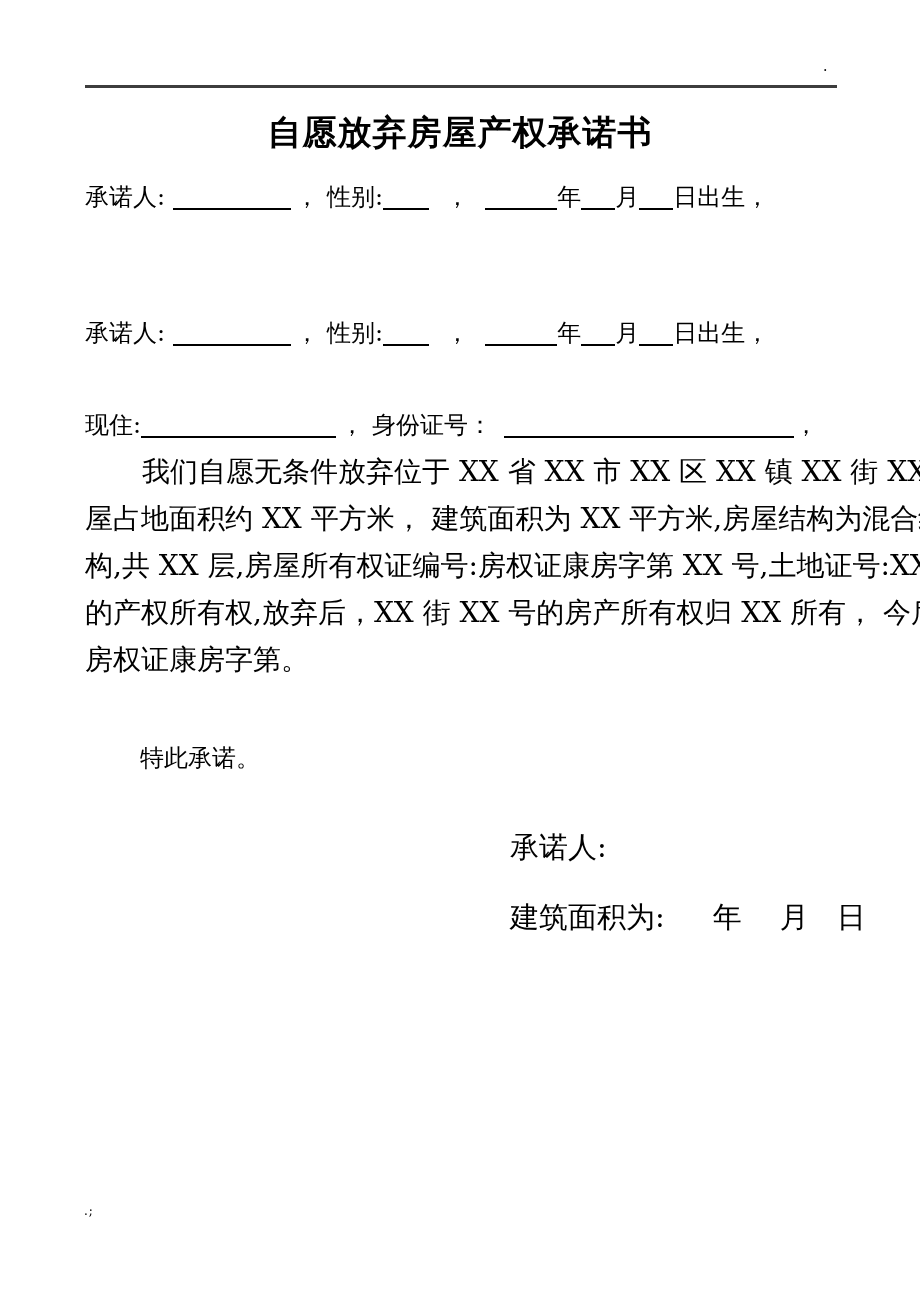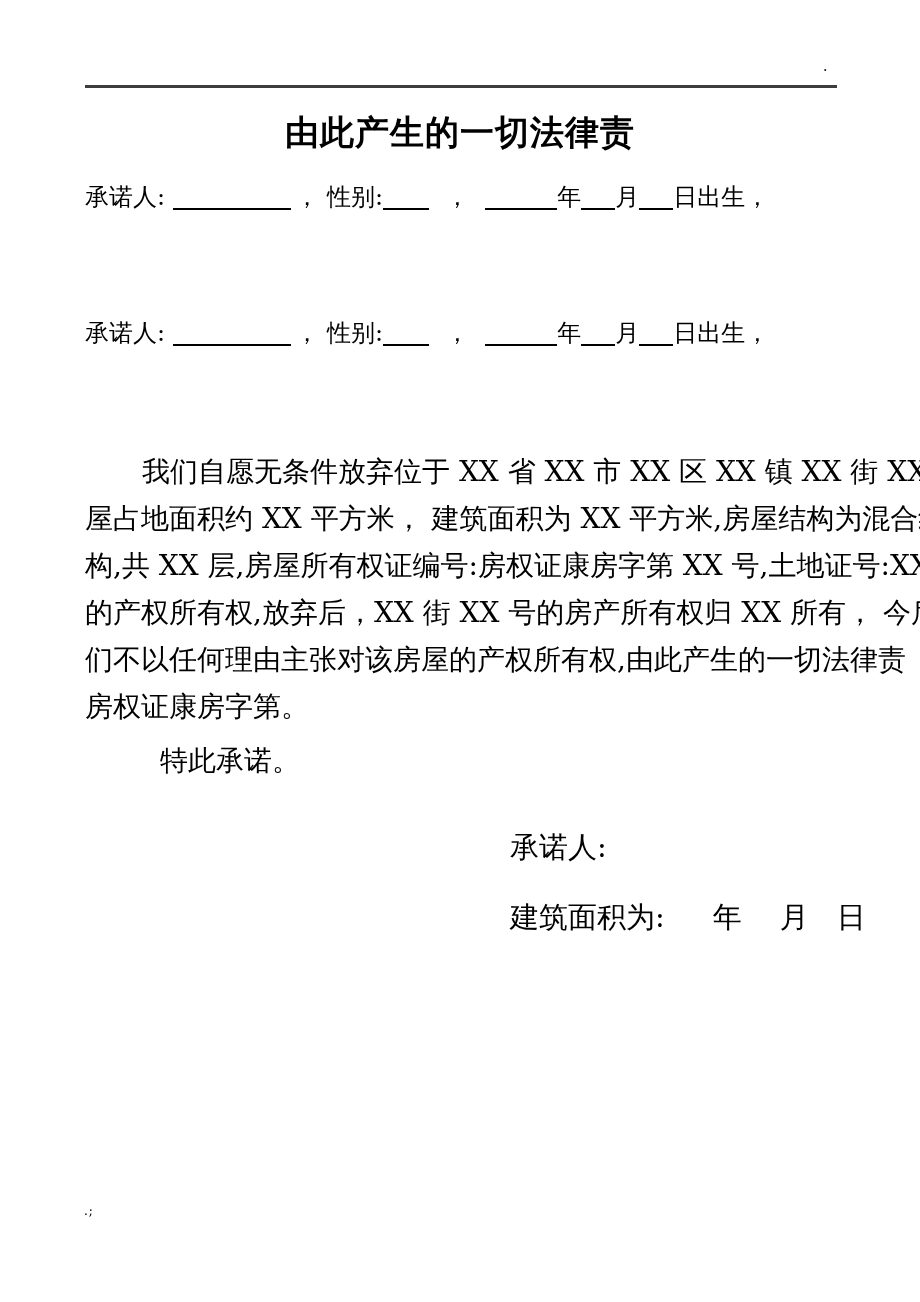--- a/index.html
+++ b/index.html
@@ -65,22 +65,21 @@
     font-size:28px;
   }
   .pline{
     line-height:47px;
     white-space:nowrap;
   }
   .pline.indent{padding-left:57px;}
   .closing{
     position:absolute;
     left:140px; top:742px;
-    font-size:28px;
-    margin-left:20px;
+    font-size:24px;
   }
   .sig-name{
     position:absolute;
     left:510px; top:828px;
     font-size:29px;
     white-space:nowrap;
   }
   .sig-date{
     position:absolute;
     left:510px; top:898px;
@@ -98,38 +97,40 @@
   }
 </style>
 </head>
 <body>
 
 <div class="page">
 
   <div class="rule"></div>
   <span class="hmark">.</span>
 
-  <div class="title">由此产生的一切法律责</div>
+  <div class="title">自愿放弃房屋产权承诺书</div>
 
   <div class="fline l1">
     <span>承诺人:</span><span class="bl bl-name"></span><span class="sep1">，</span><span>性别:</span><span class="bl bl-gender"></span><span class="sep2">，</span><span class="bl bl-year"></span><span>年</span><span class="bl bl-md"></span><span>月</span><span class="bl bl-md"></span><span>日出生，</span>
   </div>
 
 
   <div class="fline l3">
     <span>承诺人:</span><span class="bl bl-name"></span><span class="sep1">，</span><span>性别:</span><span class="bl bl-gender"></span><span class="sep2">，</span><span class="bl bl-year"></span><span>年</span><span class="bl bl-md"></span><span>月</span><span class="bl bl-md"></span><span>日出生，</span>
   </div>
 
+  <div class="fline l4">
+    <span>现住:</span><span class="bl bl-addr"></span><span class="sep1">，</span><span>身份证号：</span><span class="bl bl-id"></span><span>，</span>
+  </div>
 
   <div class="para">
     <div class="pline indent">我们自愿无条件放弃位于 XX 省 XX 市 XX 区 XX 镇 XX 街 XX 号（房</div>
     <div class="pline">屋占地面积约 XX 平方米， 建筑面积为 XX 平方米,房屋结构为混合结</div>
     <div class="pline">构,共 XX 层,房屋所有权证编号:房权证康房字第 XX 号,土地证号:XX)</div>
     <div class="pline">的产权所有权,放弃后，XX 街 XX 号的房产所有权归 XX 所有， 今后我</div>
-    <div class="pline">们不以任何理由主张对该房屋的产权所有权,由此产生的一切法律责</div>
     <div class="pline">房权证康房字第。</div>
   </div>
 
   <div class="closing">特此承诺。</div>
 
   <div class="sig-name">承诺人:</div>
 
   <div class="sig-date">
     <span>建筑面积为:</span><span class="gap-year">年</span><span class="gap-month">月</span><span class="gap-day">日</span>
   </div>

